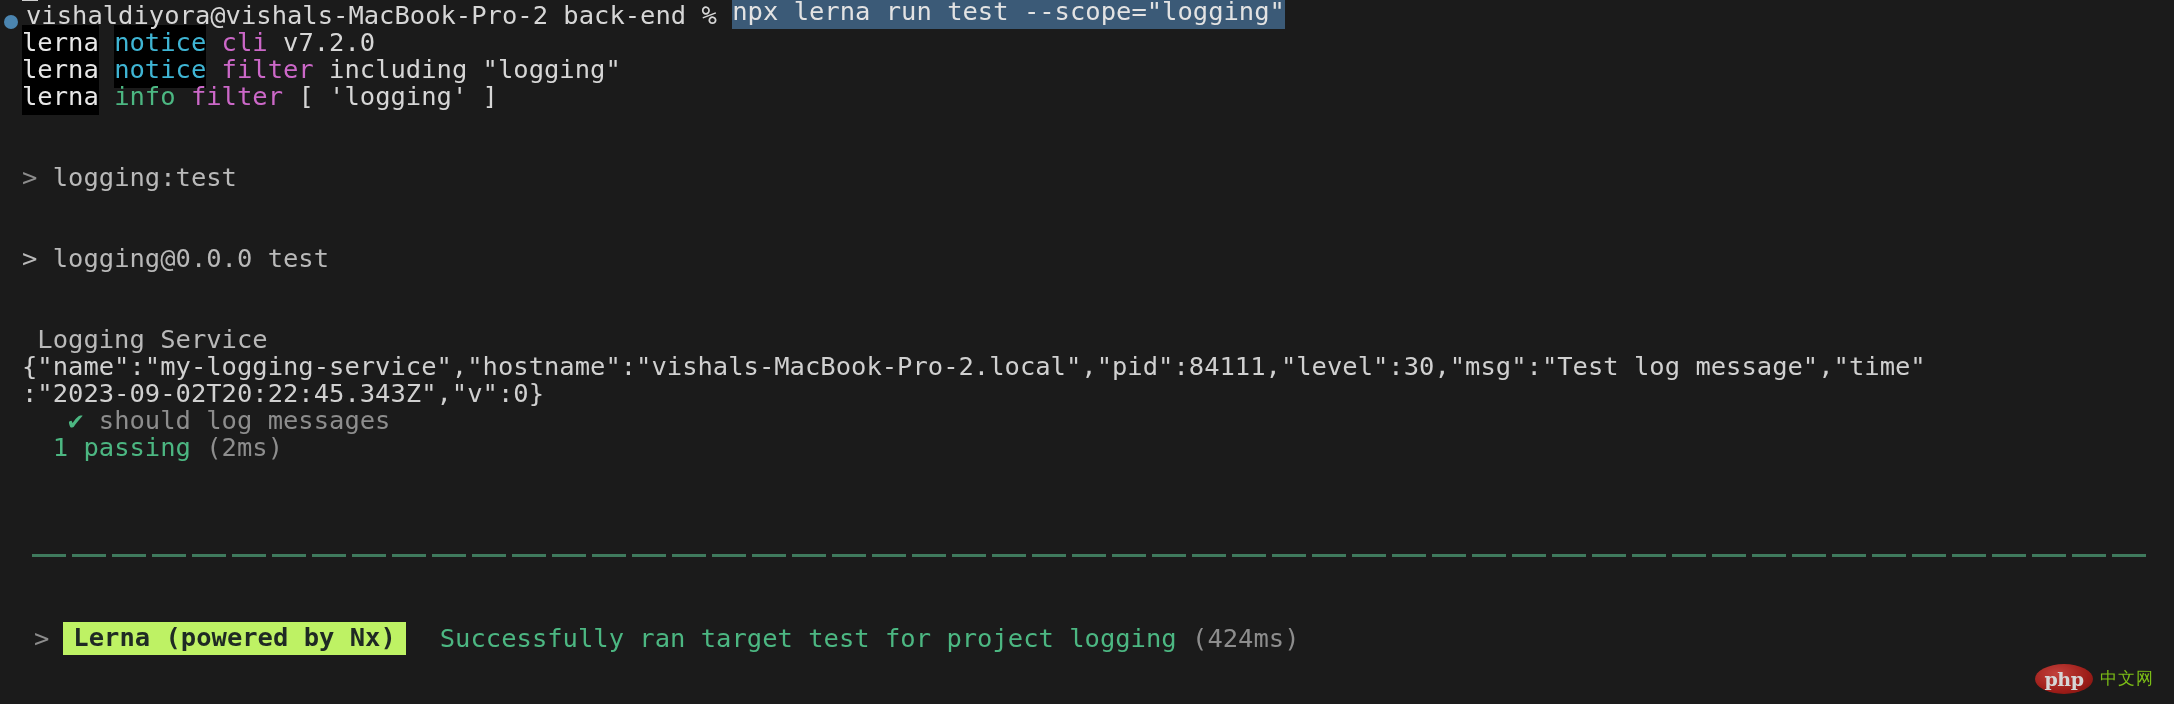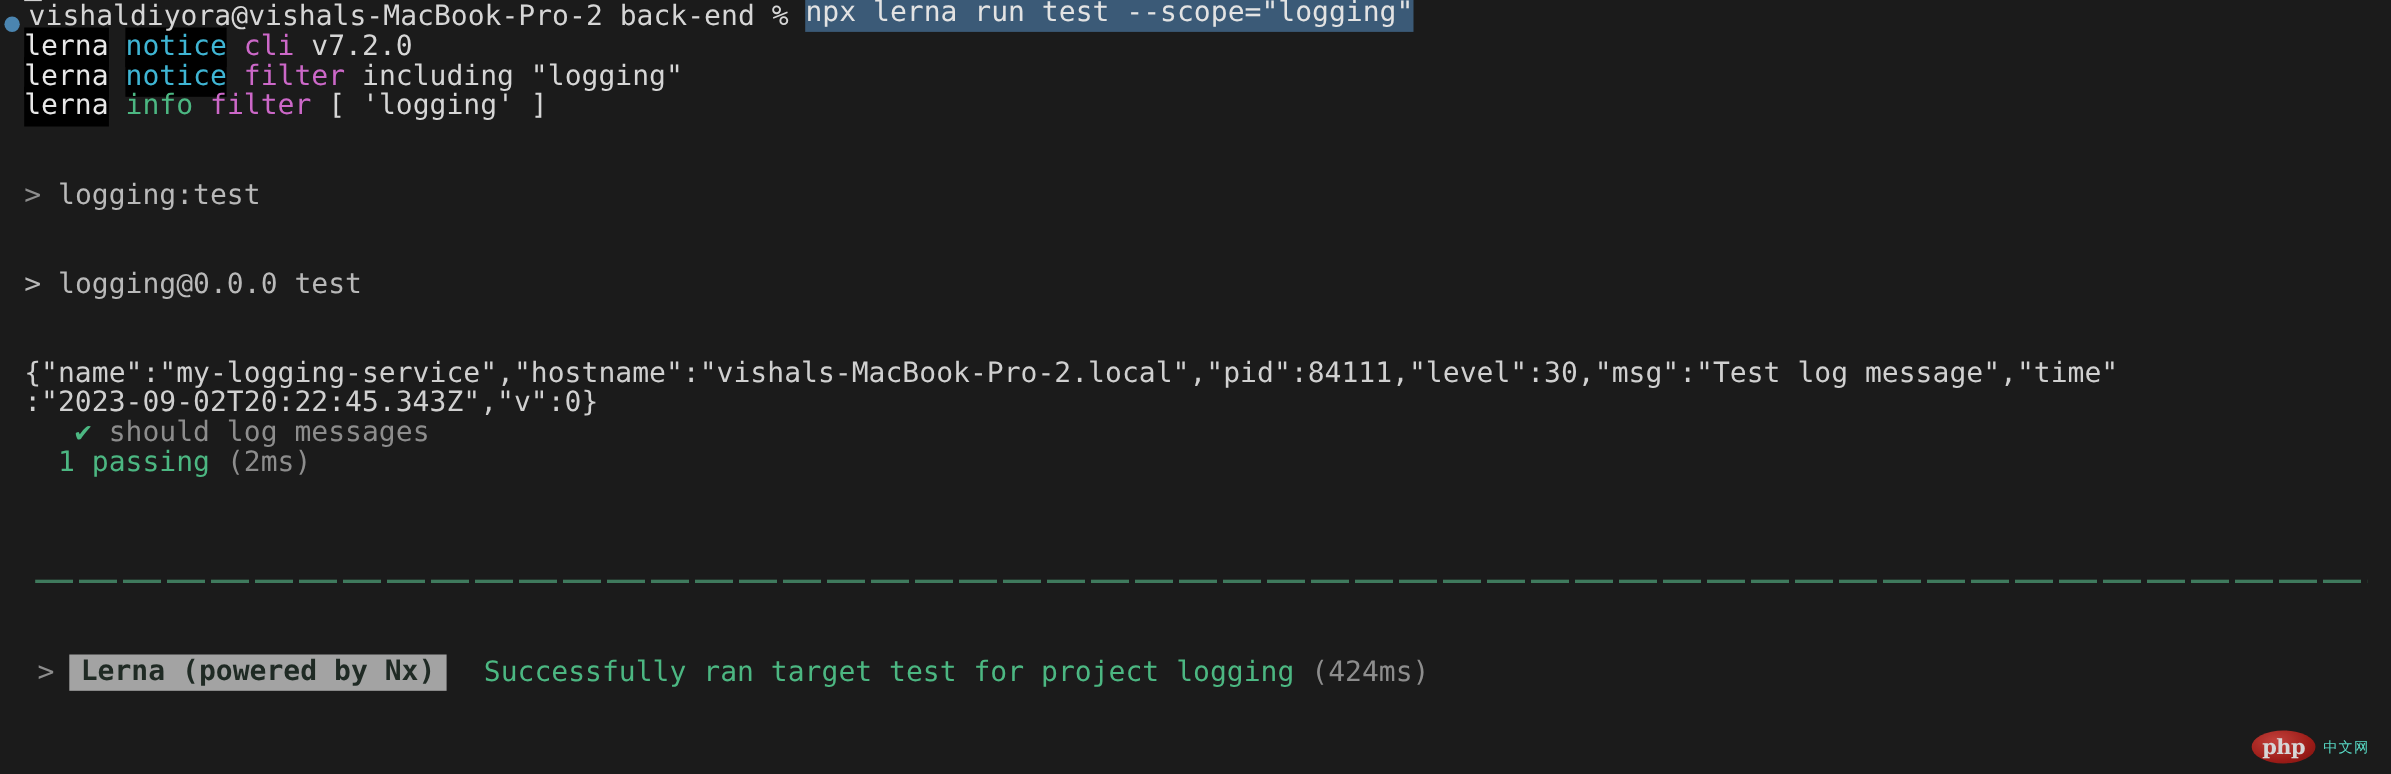--- a/index.html
+++ b/index.html
@@ -107,21 +107,21 @@
   
   #lerna-footer {
     height: 30px;
     padding-left: 22px;
     display: flex;
     align-items: center;
     white-space: pre;
   }
   .footer-arrow { color: #8d8d8d; margin-right: 14px; margin-left: 12px; }
   .lerna-badge {
-    background: #a3a3a3;
+    background: #bef264;
     color: #1f2a24;
     font-weight: bold;
     padding: 3px 10px 5px 10px;
     display: inline-block;
     line-height: 25px;
   }
   .footer-msg { color: #4cb782; margin-left: 34px; }
   .footer-time { color: #8d8d8d; }
 
   
@@ -143,23 +143,23 @@
     color: #e6e6e6;
     font-family: "DejaVu Serif", serif;
     font-weight: bold;
     font-size: 19px;
     display: flex;
     align-items: center;
     justify-content: center;
     letter-spacing: -0.5px;
   }
   .wm-cn {
-    color: #5eead4;
-    font-family: Liberation Serif, serif;
-    font-size: 13px;
+    color: #84cc16;
+    font-family: Liberation Mono, monospace;
+    font-size: 17px;
     letter-spacing: 1px;
   }
 
   
   #top-cursor {
     position: absolute;
     left: 22px;
     top: -7px;
     width: 16px;
     height: 8px;
@@ -190,20 +190,21 @@
 
   <div class="line blank"></div>
   <div class="line blank"></div>
 
   <div class="line"><span class="c-grey">&gt;</span><span> </span><span class="c-grey">logging@0.0.0 test</span></div>
 
 
   <div class="line blank"></div>
   <div class="line blank"></div>
 
+  <div class="line"><span> </span><span class="c-grey">Logging Service</span></div>
 
   <div class="json-line">{"name":"my-logging-service","hostname":"vishals-MacBook-Pro-2.local","pid":84111,"level":30,"msg":"Test log message","time"</div>
   <div class="json-line cont">:"2023-09-02T20:22:45.343Z","v":0}</div>
 
   <div class="line"><span>   </span><span class="c-green">✔</span><span> </span><span class="c-dim">should log messages</span></div>
 
   <div class="line"><span>  </span><span class="c-green">1 passing</span><span> </span><span class="c-dim">(2ms)</span></div>
 
   <div class="line blank"></div>
   <div class="line blank"></div>

